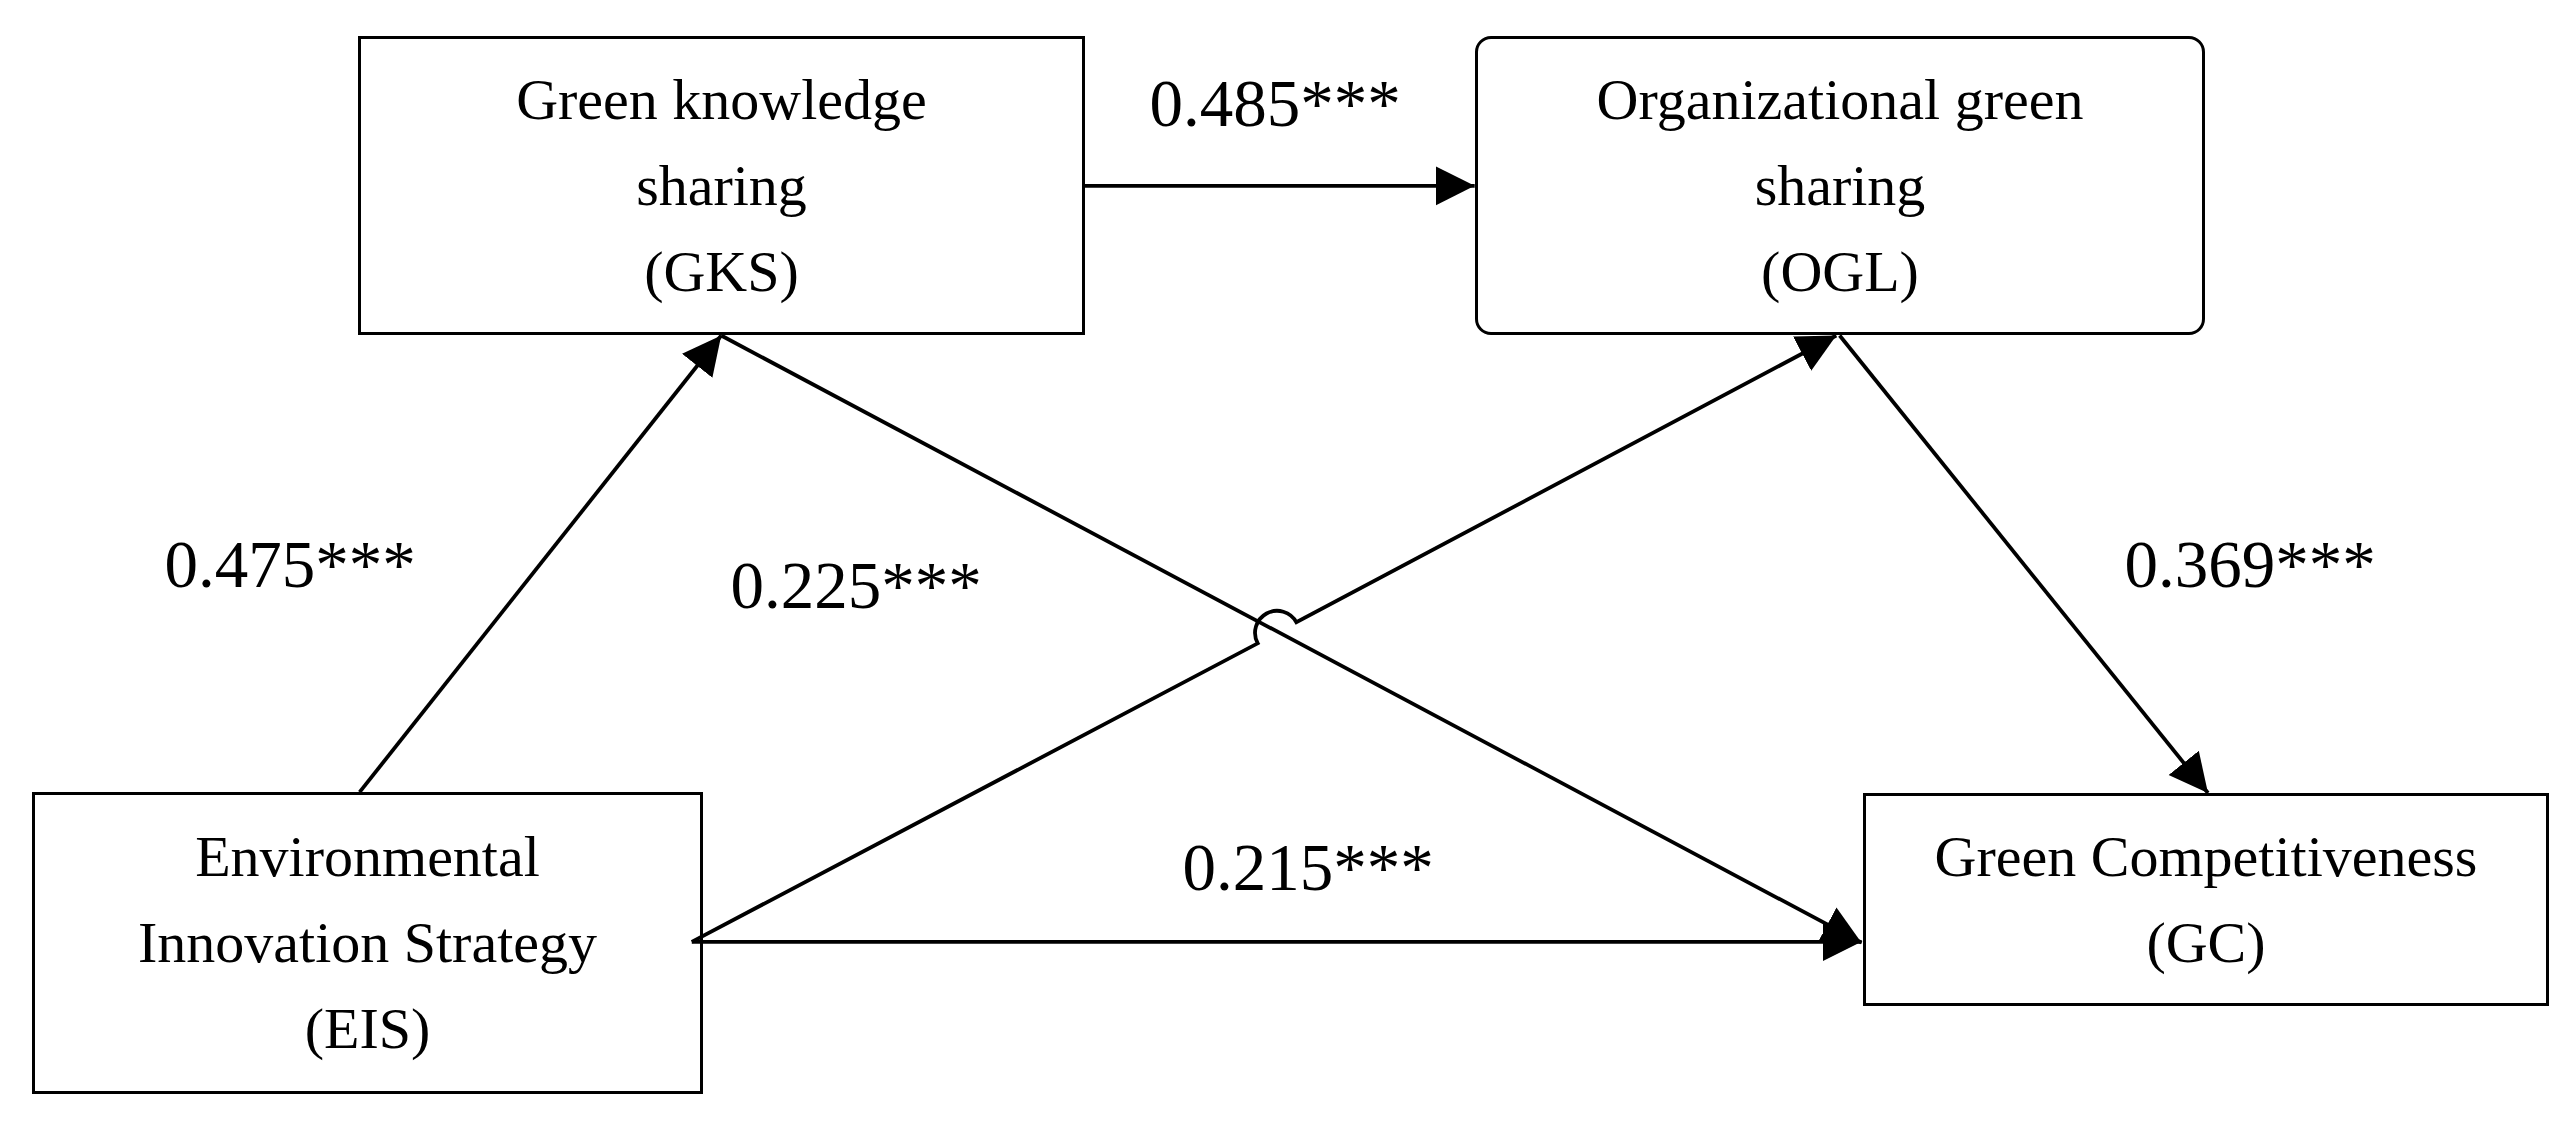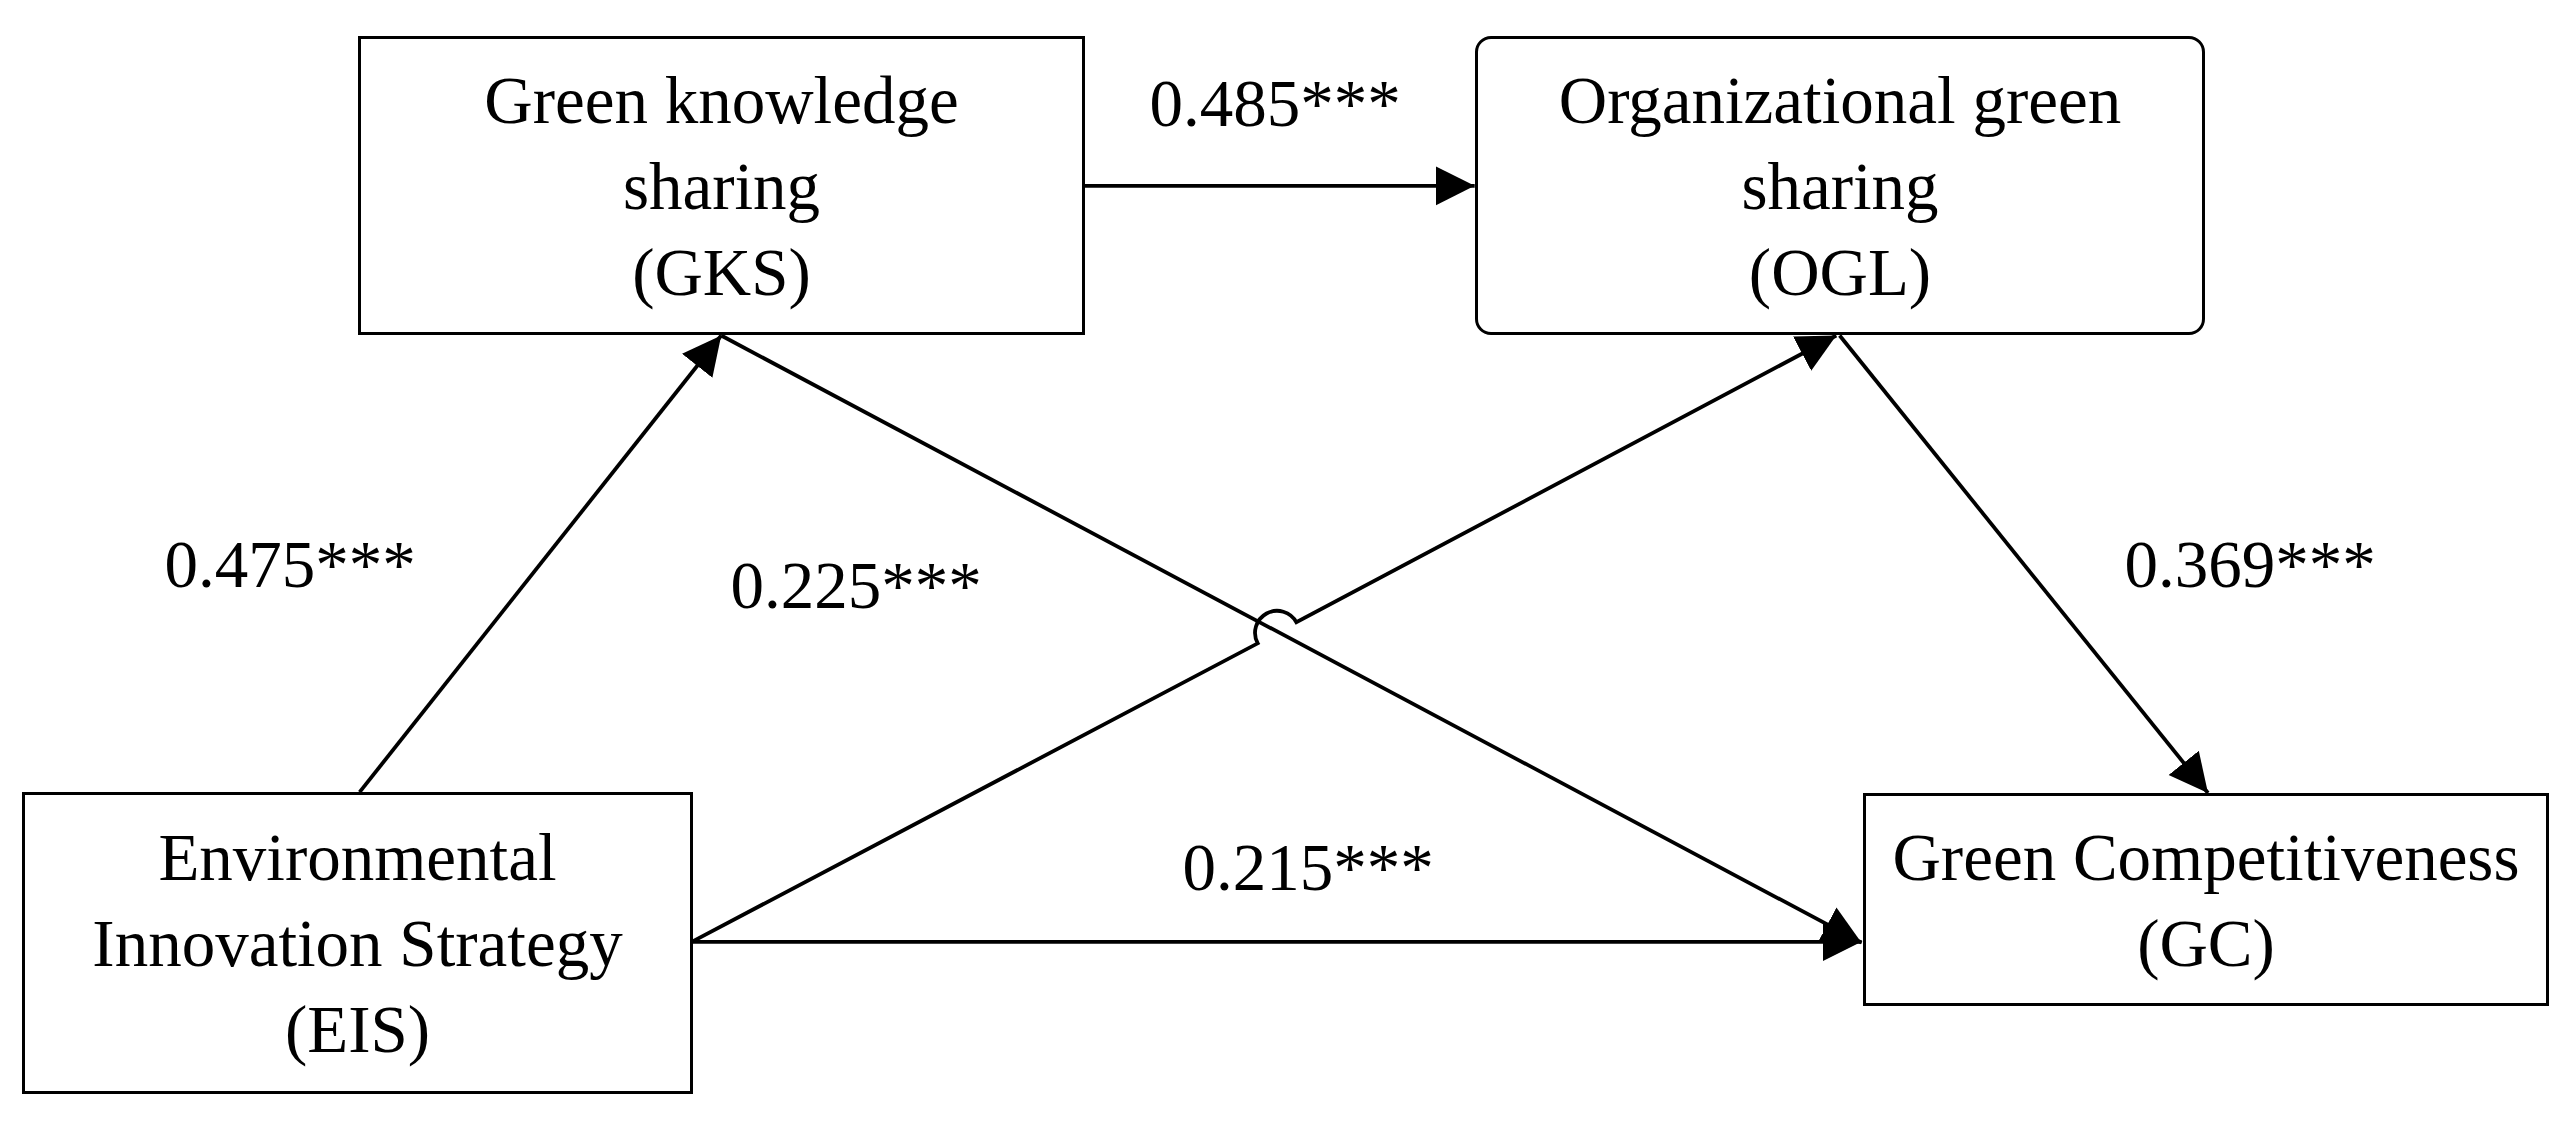--- a/index.html
+++ b/index.html
@@ -32,28 +32,28 @@
     position: absolute;
     box-sizing: border-box;
     background: #ffffff;
     border: 3.4px solid #000000;
     display: flex;
     flex-direction: column;
     justify-content: center;
     align-items: center;
   }
   .node .node-line {
-    font-size: 67px;
+    font-size: 58px;
     line-height: 86px;
     white-space: nowrap;
     text-align: center;
   }
   .node-gks { left: 358px;  top: 36px;  width: 727px; height: 299px; }
   .node-ogl { left: 1475px; top: 36px;  width: 730px; height: 299px; border-radius: 16px; }
-  .node-eis { left: 22px;   top: 792px; width: 671px; height: 302px; }
+  .node-eis { left: 32px;   top: 792px; width: 671px; height: 302px; }
   .node-gc  { left: 1863px; top: 793px; width: 686px; height: 213px; }
   .coef {
     position: absolute;
     font-size: 67px;
     line-height: 1;
     white-space: nowrap;
     transform: translate(-50%, -50%);
     font-family: Liberation Serif, serif;
   }
   .coef-gks-ogl { left: 1275px; top: 103px;  }

